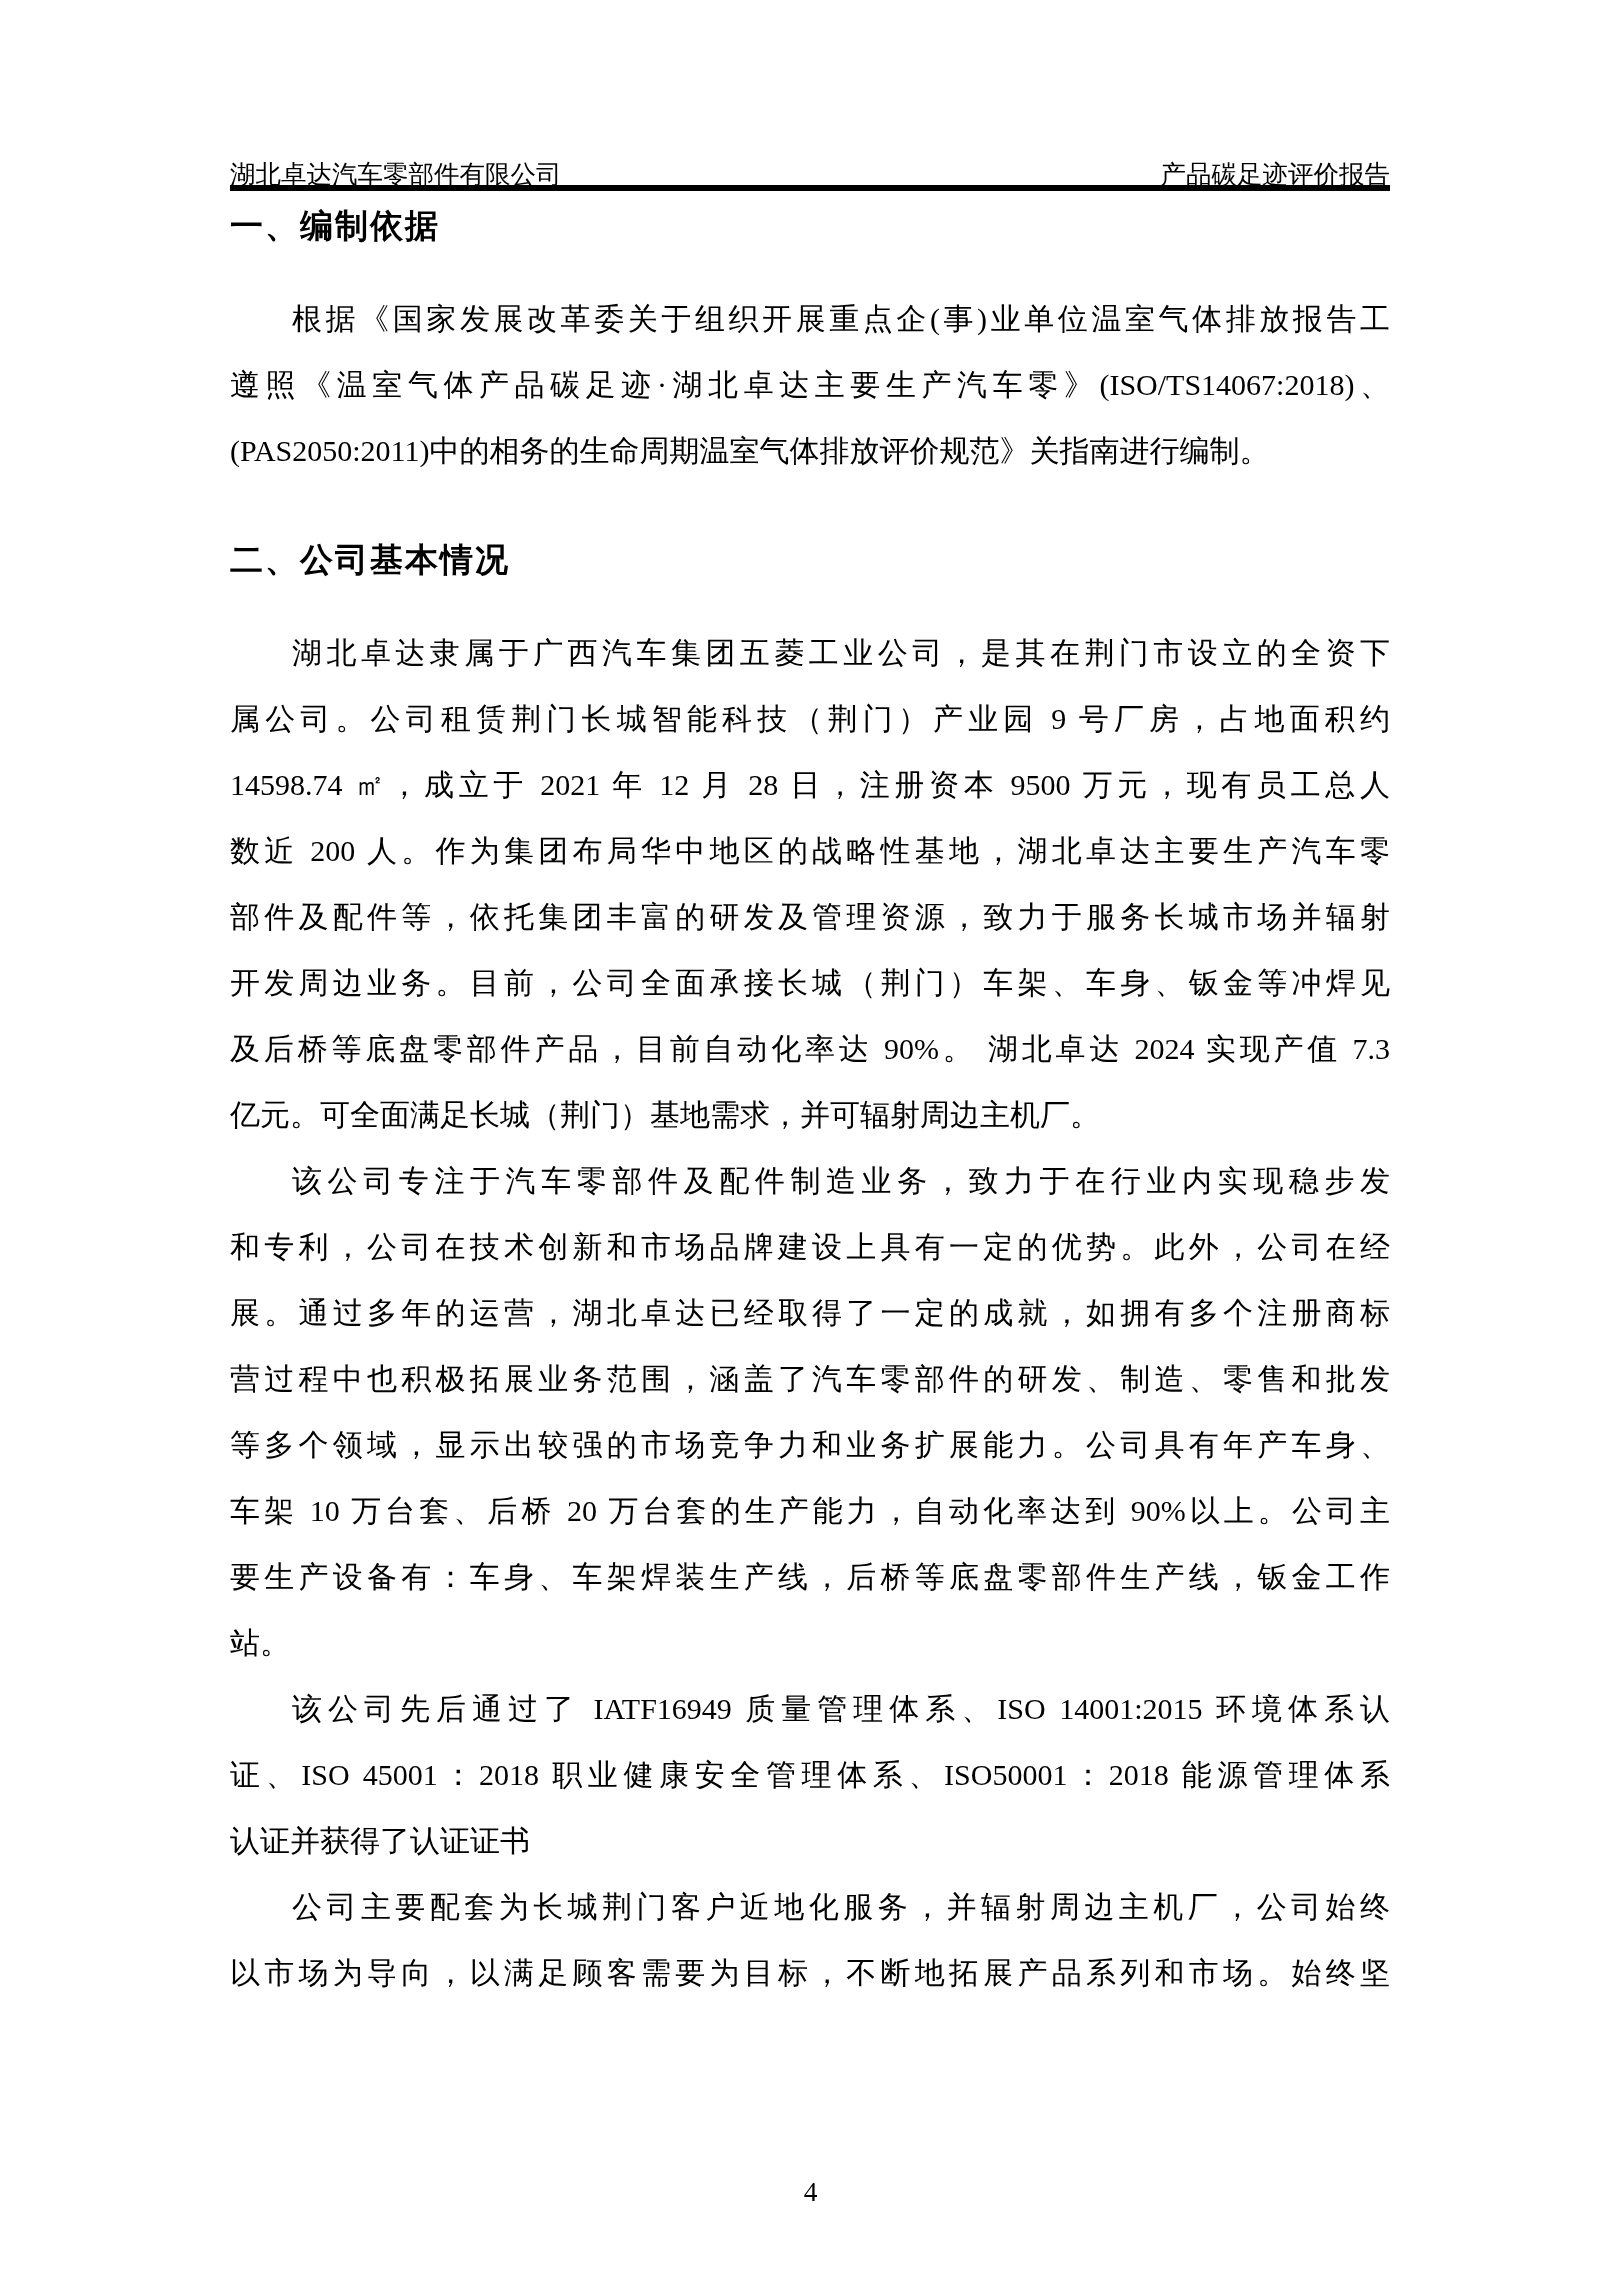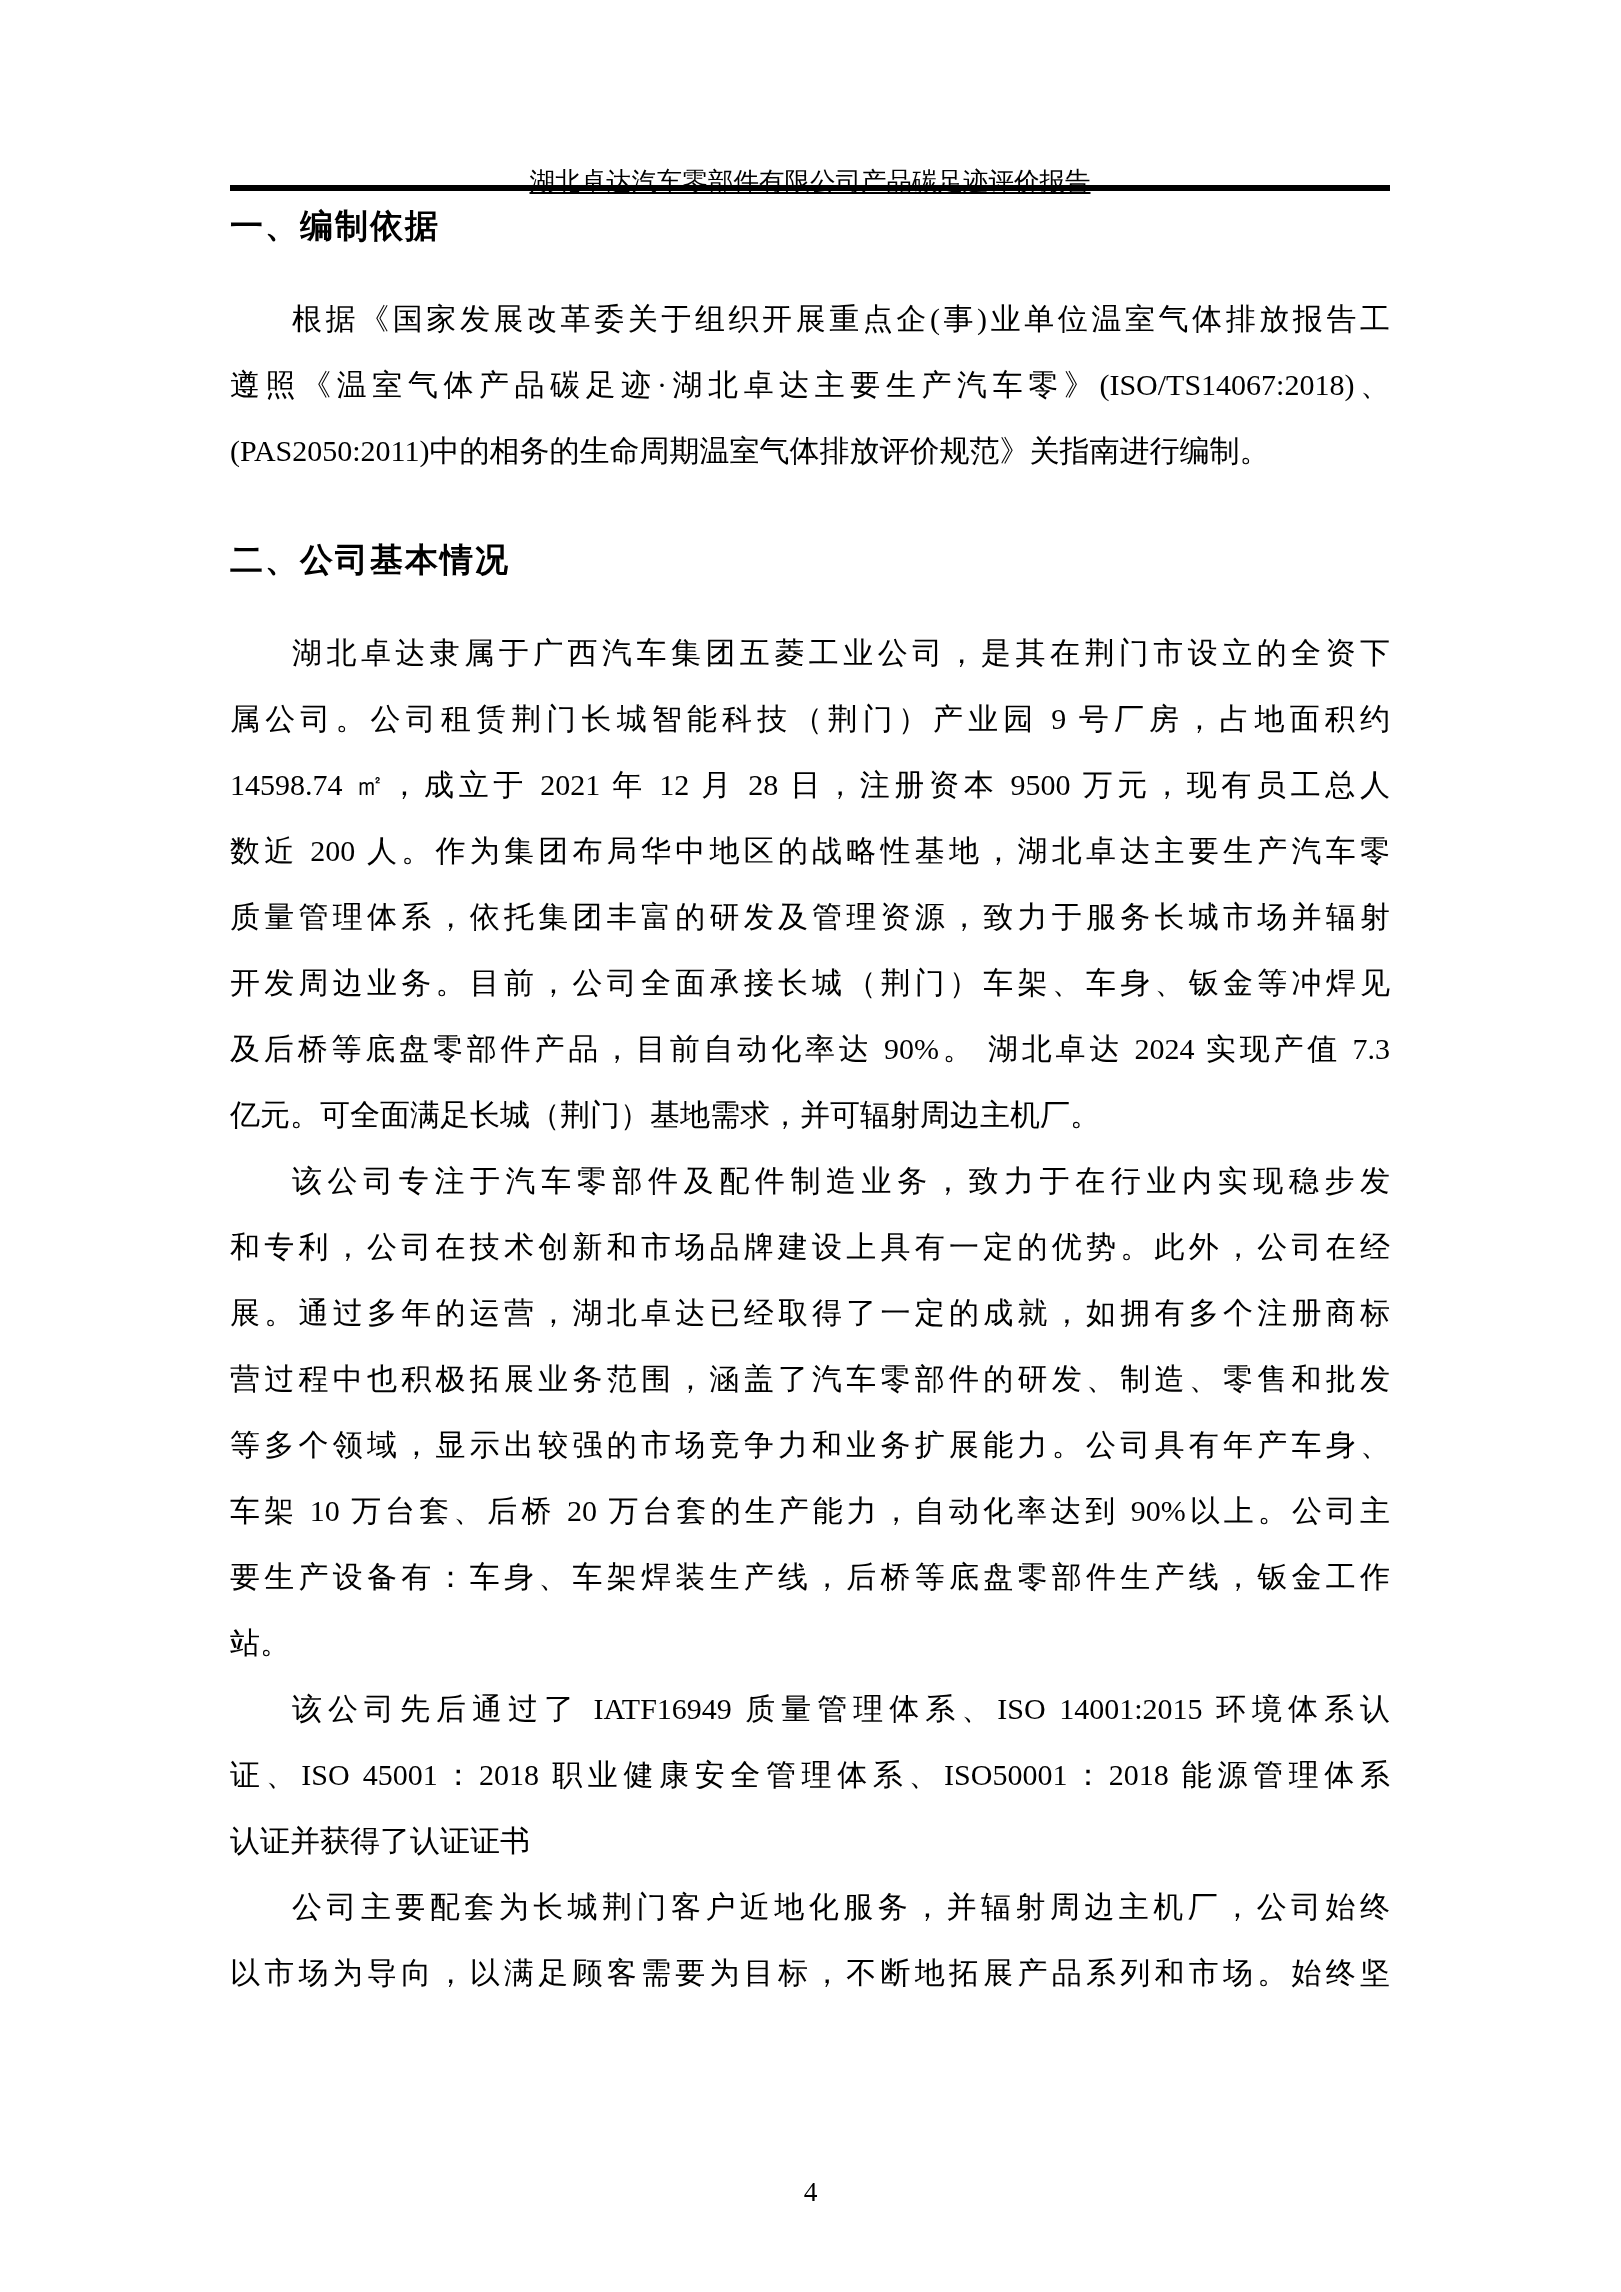--- a/index.html
+++ b/index.html
@@ -13,30 +13,29 @@
     height: 2293px;
     background: #ffffff;
     color: #000000;
     font-family: "Liberation Serif", "DejaVu Serif", serif;
     overflow: hidden;
   }
   
   .doc-header {
     position: absolute;
     left: 230px;
-    top: 159px;
+    top: 152px;
     width: 1160px;
     height: 39px;
     display: flex;
-    justify-content: center;
+    justify-content: space-between;
     align-items: flex-end;
     font-size: 25.5px;
     line-height: 33px;
     white-space: nowrap;
-    text-decoration: underline;
   }
   .header-rule {
     position: absolute;
     left: 230px;
     top: 185px;
     width: 1160px;
     height: 5.9px;
     background: #000000;
   }
   
@@ -104,21 +103,21 @@
         <div class="line indent">根据《国家发展改革委关于组织开展重点企(事)业单位温室气体排放报告工</div>
         <div class="line">遵照《温室气体产品碳足迹·湖北卓达主要生产汽车零》(ISO/TS14067:2018)、</div>
         <div class="line last">(PAS2050:2011)中的相务的生命周期温室气体排放评价规范》关指南进行编制。</div>
       </div>
       <div class="sec-heading">二、公司基本情况</div>
       <div class="para">
         <div class="line indent">湖北卓达隶属于广西汽车集团五菱工业公司，是其在荆门市设立的全资下</div>
         <div class="line">属公司。公司租赁荆门长城智能科技（荆门）产业园 9 号厂房，占地面积约</div>
         <div class="line">14598.74 ㎡，成立于 2021 年 12 月 28 日，注册资本 9500 万元，现有员工总人</div>
         <div class="line">数近 200 人。作为集团布局华中地区的战略性基地，湖北卓达主要生产汽车零</div>
-        <div class="line">质量管理体系，依托集团丰富的研发及管理资源，致力于服务长城市场并辐射</div>
+        <div class="line">部件及配件等，依托集团丰富的研发及管理资源，致力于服务长城市场并辐射</div>
         <div class="line">开发周边业务。目前，公司全面承接长城（荆门）车架、车身、钣金等冲焊见</div>
         <div class="line">及后桥等底盘零部件产品，目前自动化率达 90%。 湖北卓达 2024 实现产值 7.3</div>
         <div class="line last">亿元。可全面满足长城（荆门）基地需求，并可辐射周边主机厂。</div>
       </div>
       <div class="para">
         <div class="line indent">该公司专注于汽车零部件及配件制造业务，致力于在行业内实现稳步发</div>
         <div class="line">和专利，公司在技术创新和市场品牌建设上具有一定的优势。此外，公司在经</div>
         <div class="line">展。通过多年的运营，湖北卓达已经取得了一定的成就，如拥有多个注册商标</div>
         <div class="line">营过程中也积极拓展业务范围，涵盖了汽车零部件的研发、制造、零售和批发</div>
         <div class="line">等多个领域，显示出较强的市场竞争力和业务扩展能力。公司具有年产车身、</div>

